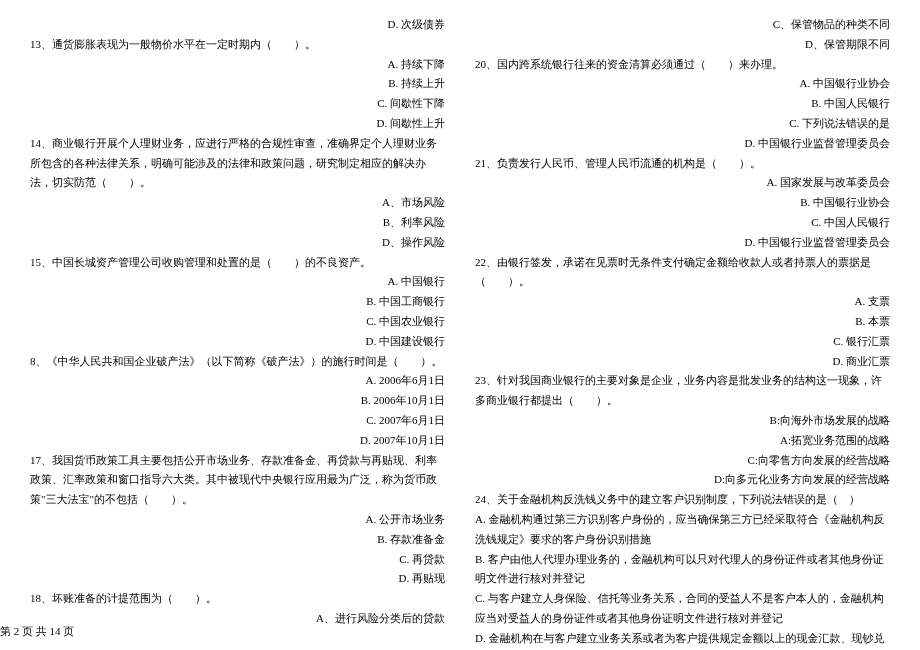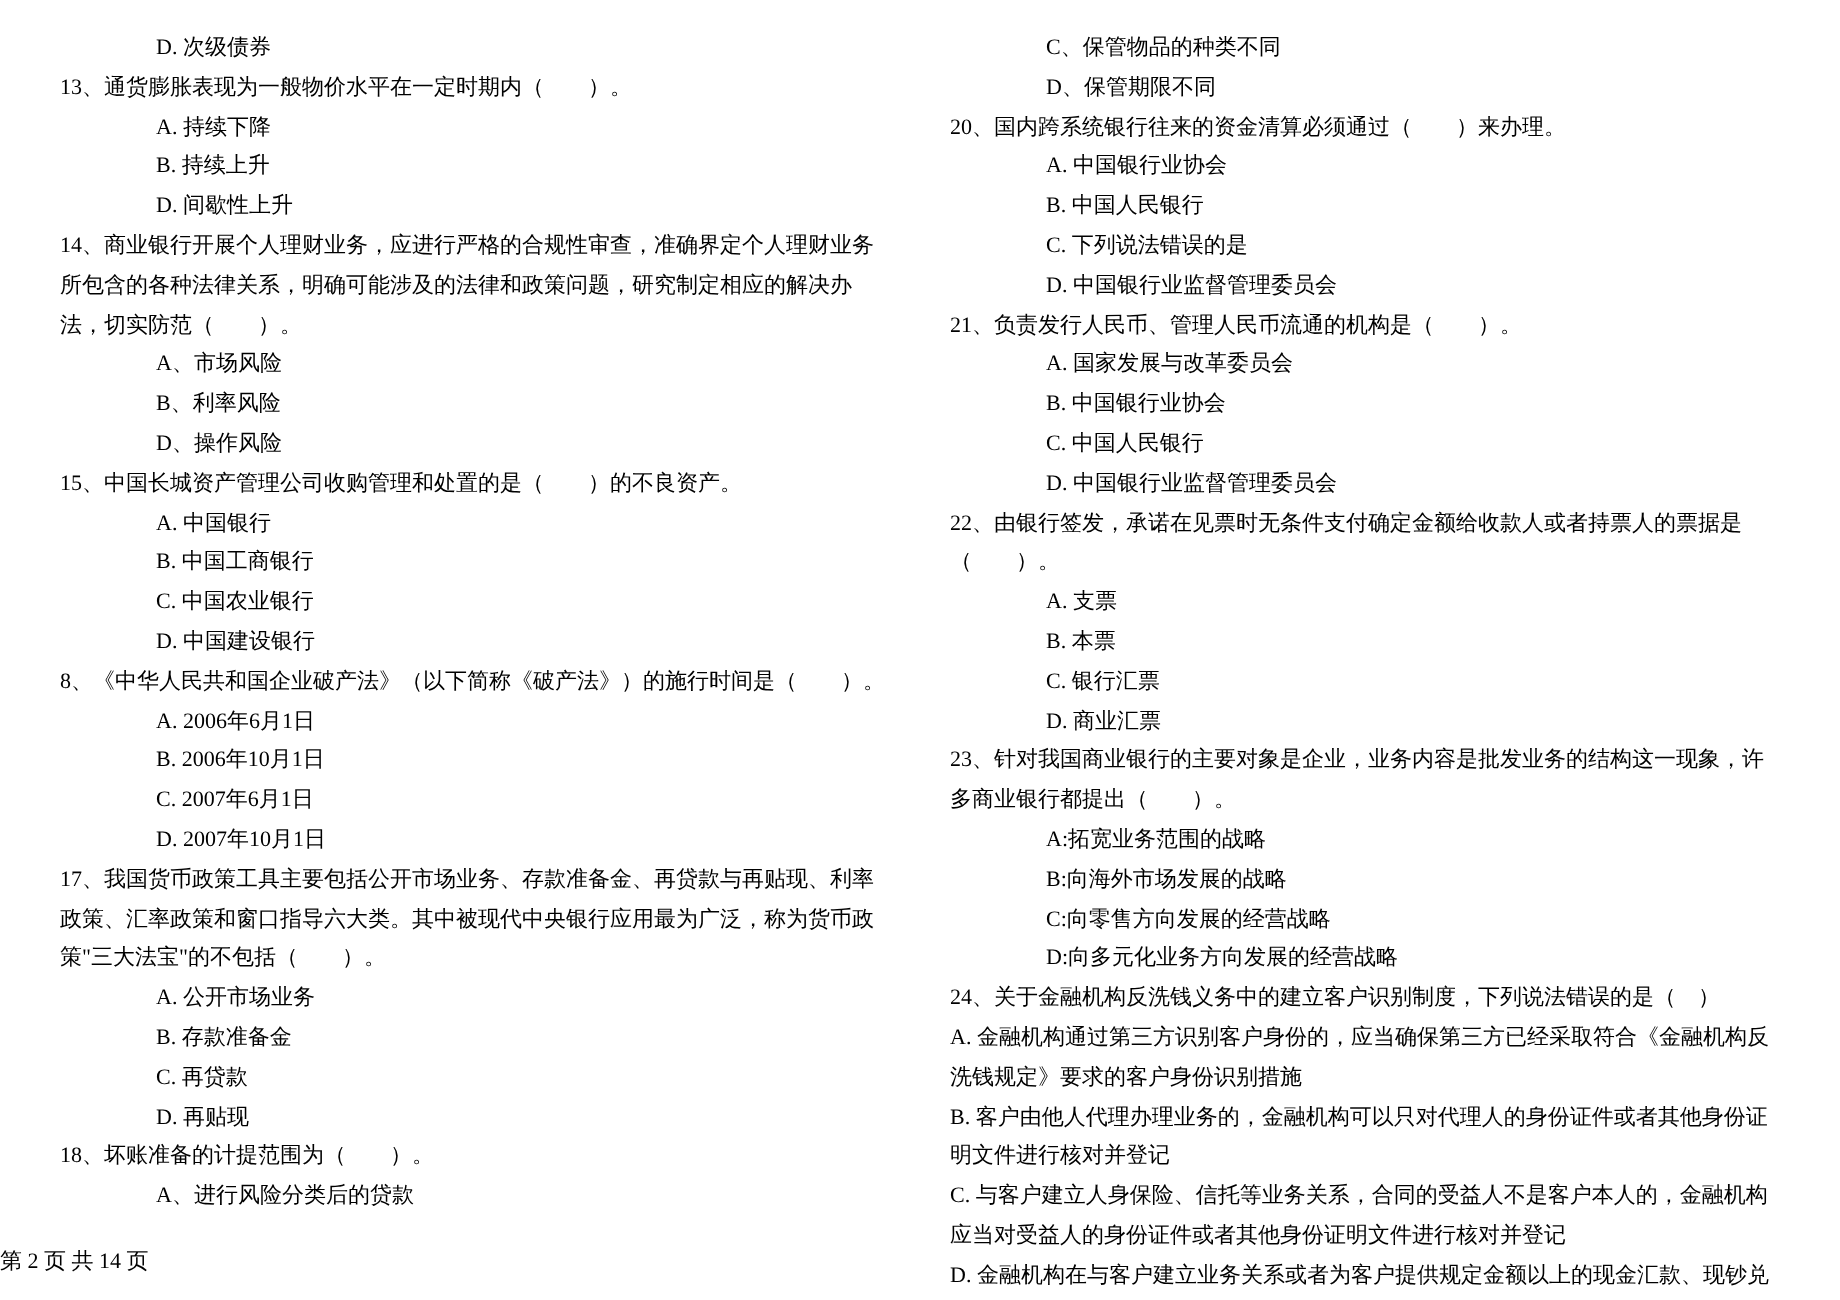--- a/index.html
+++ b/index.html
@@ -21,20 +21,21 @@
     .columns {
       display: flex;
       gap: 30px;
     }
     .col {
       flex: 1;
       width: 50%;
     }
     .option {
       padding-left: 48px;
+      text-align: right;
     }
     .question {
       padding-left: 0;
     }
     .question-cont {
       padding-left: 0;
     }
     .footer {
       position: absolute;
       bottom: 8px;
@@ -46,20 +47,21 @@
   </style>
 </head>
 <body>
 
 <div class="columns">
   <div class="col">
     <div class="option">D. 次级债券</div>
     <div class="question">13、通货膨胀表现为一般物价水平在一定时期内（　　）。</div>
     <div class="option">A. 持续下降</div>
     <div class="option">B. 持续上升</div>
+    <div class="option">C. 间歇性下降</div>
     <div class="option">D. 间歇性上升</div>
     <div class="question">14、商业银行开展个人理财业务，应进行严格的合规性审查，准确界定个人理财业务所包含的各种法律关系，明确可能涉及的法律和政策问题，研究制定相应的解决办法，切实防范（　　）。</div>
     <div class="option">A、市场风险</div>
     <div class="option">B、利率风险</div>
     <div class="option">D、操作风险</div>
     <div class="question">15、中国长城资产管理公司收购管理和处置的是（　　）的不良资产。</div>
     <div class="option">A. 中国银行</div>
     <div class="option">B. 中国工商银行</div>
     <div class="option">C. 中国农业银行</div>
     <div class="option">D. 中国建设银行</div>
@@ -90,22 +92,22 @@
     <div class="option">A. 国家发展与改革委员会</div>
     <div class="option">B. 中国银行业协会</div>
     <div class="option">C. 中国人民银行</div>
     <div class="option">D. 中国银行业监督管理委员会</div>
     <div class="question">22、由银行签发，承诺在见票时无条件支付确定金额给收款人或者持票人的票据是（　　）。</div>
     <div class="option">A. 支票</div>
     <div class="option">B. 本票</div>
     <div class="option">C. 银行汇票</div>
     <div class="option">D. 商业汇票</div>
     <div class="question">23、针对我国商业银行的主要对象是企业，业务内容是批发业务的结构这一现象，许多商业银行都提出（　　）。</div>
+    <div class="option">B:向海外市场发展的战略</div>
     <div class="option">A:拓宽业务范围的战略</div>
-    <div class="option">B:向海外市场发展的战略</div>
     <div class="option">C:向零售方向发展的经营战略</div>
     <div class="option">D:向多元化业务方向发展的经营战略</div>
     <div class="question">24、关于金融机构反洗钱义务中的建立客户识别制度，下列说法错误的是（　）</div>
     <div class="question-cont">A. 金融机构通过第三方识别客户身份的，应当确保第三方已经采取符合《金融机构反洗钱规定》要求的客户身份识别措施</div>
     <div class="question-cont">B. 客户由他人代理办理业务的，金融机构可以只对代理人的身份证件或者其他身份证明文件进行核对并登记</div>
     <div class="question-cont">C. 与客户建立人身保险、信托等业务关系，合同的受益人不是客户本人的，金融机构应当对受益人的身份证件或者其他身份证明文件进行核对并登记</div>
     <div class="question-cont">D. 金融机构在与客户建立业务关系或者为客户提供规定金额以上的现金汇款、现钞兑换、票据兑付等一次性金融服务时，应当要求客户出示真实有效的身份证件或者其他身份证明文件，进行核对并登记</div>
 
   </div>
 </div>

